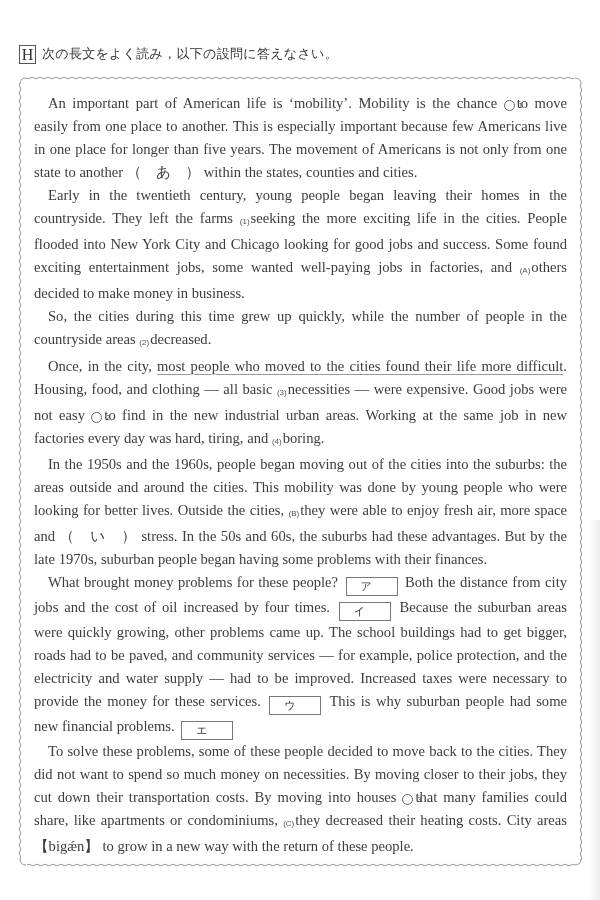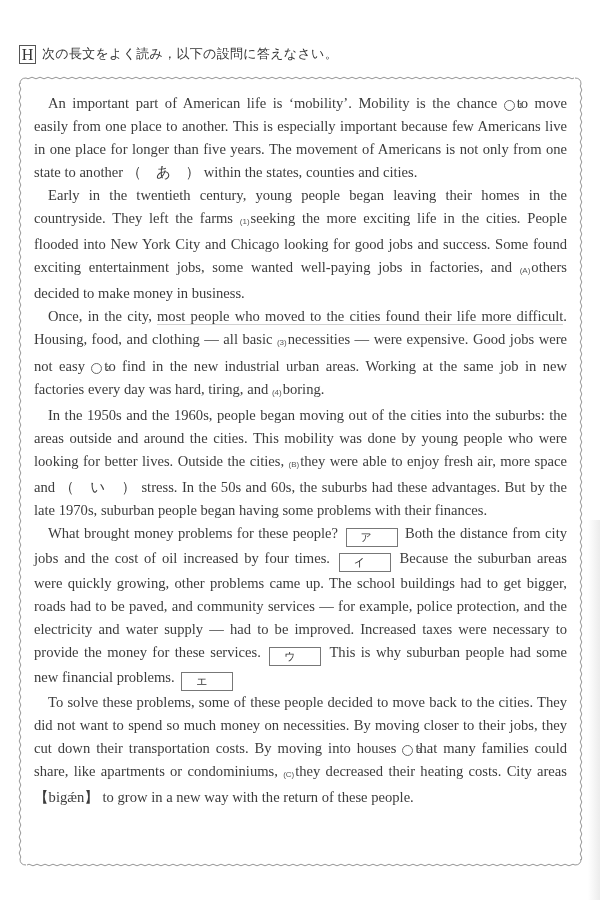--- a/index.html
+++ b/index.html
@@ -28,21 +28,21 @@
   }
   .passage-frame svg.border { position: absolute; left: 0; top: 0; }
   .passage {
     position: absolute; left: 17px; top: 17px; width: 533px;
     font-size: 14.6px; line-height: 23.05px; text-align: justify;
     text-align-last: left; color: #3c3c3c;
   }
   .passage p { margin: 0; text-indent: 14px; }
   .u { text-decoration-color: #777; text-underline-offset: 3px; }
   .u-wave {
-    text-decoration-color: #999;
+    text-decoration: underline; text-decoration-color: #999;
     text-decoration-thickness: 1px; text-underline-offset: 3px;
     border-bottom: 1px solid #d0d0d0; padding-bottom: 0px;
   }
   .mk {
     font-family: "Liberation Sans", sans-serif; font-size: 8px; color: #555;
     vertical-align: -1px; margin-right: 1px;
   }
   .circ {
     display: inline-block; width: 9px; height: 9px; border: 1px solid #666; border-radius: 50%;
     font-family: "Liberation Sans", sans-serif; font-size: 7px; line-height: 9px;
@@ -76,20 +76,21 @@
       <path d="M564,784 Q564,790 558,790" fill="none" stroke="#8a8a8a" stroke-width="0.9"></path>
       <path d="M9,790 Q3,790 3,784" fill="none" stroke="#8a8a8a" stroke-width="0.9"></path>
     </svg>
 
   <div class="passage">
 
     <p><span>An important part of American life is ‘mobility’.  Mobility is the chance </span><span class="circ">1</span><span class="u">to move</span><span> easily from one place to another.  This is especially important because few Americans live in one place for longer than five years.  The movement of Americans is not only from one state to another </span><span class="paren-blank">（　あ　）</span><span> within the states, counties and cities.</span></p>
 
     <p><span>Early in the twentieth century, young people began leaving their homes in the countryside.  They left the farms </span><span class="mk">(1)</span><span class="u">seeking</span><span> the more exciting life in the cities. People flooded into New York City and Chicago looking for good jobs and success.  Some found exciting entertainment jobs, some wanted well-paying jobs in factories, and </span><span class="mk">(A)</span><span class="u">others</span><span> decided to make money in business.</span></p>
 
+    <p><span>So, the cities during this time grew up quickly, while the number of people in the countryside areas </span><span class="mk">(2)</span><span class="u">decreased</span><span>.</span></p>
 
     <p><span>Once, in the city, </span><span class="u-wave">most people who moved to the cities found their life more difficult</span><span>. Housing, food, and clothing — all basic </span><span class="mk">(3)</span><span class="u">necessities</span><span> — were expensive.  Good jobs were not easy </span><span class="circ">2</span><span class="u">to find</span><span> in the new industrial urban areas.  Working at the same job in new factories every day was hard, tiring, and </span><span class="mk">(4)</span><span class="u">boring</span><span>.</span></p>
 
     <p><span>In the 1950s and the 1960s, people began moving out of the cities into the suburbs: the areas outside and around the cities.  This mobility was done by young people who were looking for better lives. Outside the cities, </span><span class="mk">(B)</span><span class="u">they</span><span> were able to enjoy fresh air, more space and </span><span class="paren-blank">（　い　）</span><span> stress. In the 50s and 60s, the suburbs had these advantages. But by the late 1970s, suburban people began having some problems with their finances.</span></p>
 
     <p><span>What brought money problems for these people? </span><span class="blank-box">ア</span><span> Both the distance from city jobs and the cost of oil increased by four times. </span><span class="blank-box">イ</span><span> Because the suburban areas were quickly growing, other problems came up.  The school buildings had to get bigger, roads had to be paved, and community services — for example, police protection, and the electricity and water supply — had to be improved. Increased taxes were necessary to provide the money for these services. </span><span class="blank-box">ウ</span><span> This is why suburban people had some new financial problems. </span><span class="blank-box">エ</span></p>
 
     <p><span>To solve these problems, some of these people decided to move back to the cities. They did not want to spend so much money on necessities. By moving closer to their jobs, they cut down their transportation costs. By moving into houses </span><span class="circ">3</span><span class="u">that</span><span> many families could share, like apartments or condominiums, </span><span class="mk">(C)</span><span class="u">they</span><span> decreased their heating costs. City areas </span><span>【bigǽn】</span><span> to grow in a new way with the return of these people.</span></p>
   </div>
 </div>

